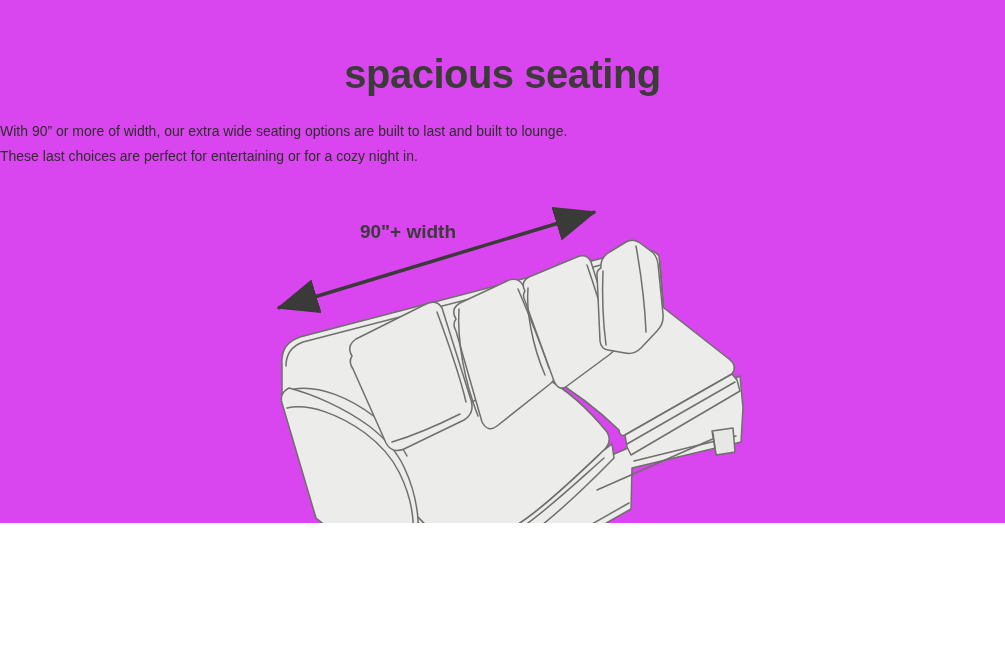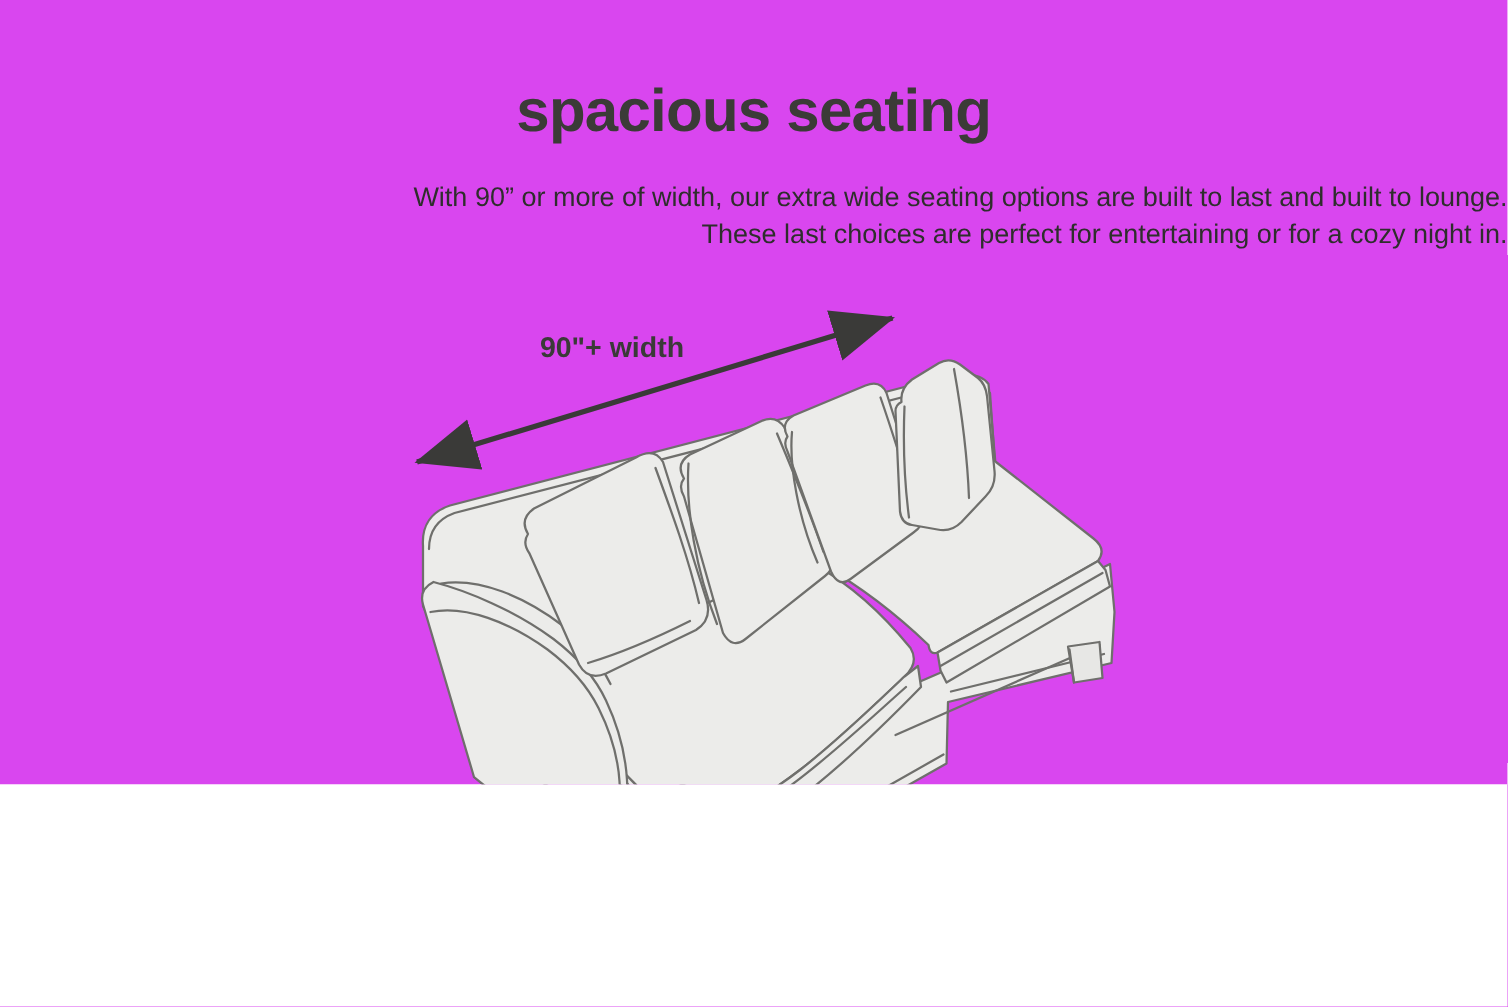--- a/index.html
+++ b/index.html
@@ -11,22 +11,22 @@
     font-family:"Liberation Sans", sans-serif;
   }
   .title{
     position:absolute;top:52px;left:0;width:100%;
     text-align:center;
     font-size:40px;font-weight:bold;letter-spacing:-0.5px;
     color:#3b3b37;
   }
   .desc{
     position:absolute;top:119px;left:0;width:100%;
-    text-align:right;
-    font-size:18px;line-height:25px;
+    text-align:left;
+    font-size:14px;line-height:25px;
     color:#2e2e2c;
   }
   .diagram-svg{position:absolute;top:0;left:0;}
   .sofa-line{fill:none;stroke:#6f6f6c;stroke-width:1.5;stroke-linecap:round;stroke-linejoin:round;}
   .sofa-fill{fill:#ececea;stroke:#6f6f6c;stroke-width:1.5;stroke-linejoin:round;}
   .sofa-fill2{fill:#e7e7e5;stroke:#6f6f6c;stroke-width:1.5;stroke-linejoin:round;}
   .dim-arrow{stroke:#3a3a38;stroke-width:3.5;}
   .dim-text{font-family:"Liberation Sans", sans-serif;font-size:19px;font-weight:bold;fill:#3a3a38;}
 </style>
 </head>

